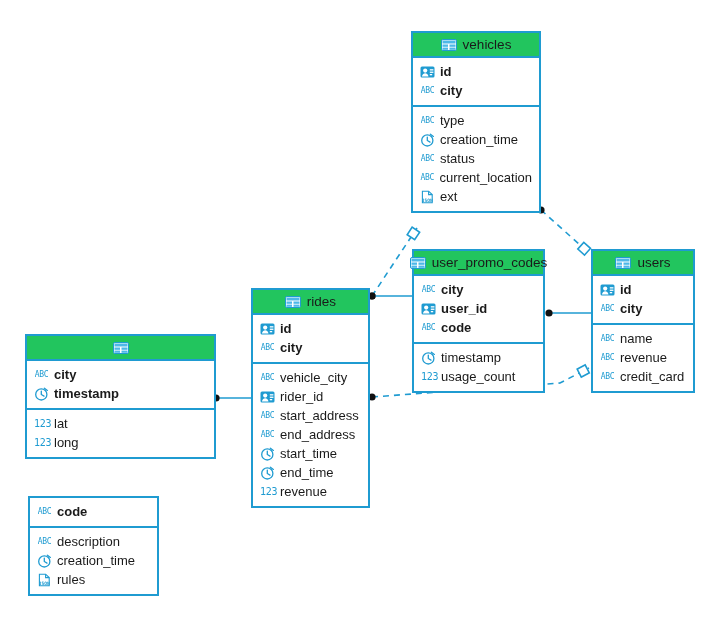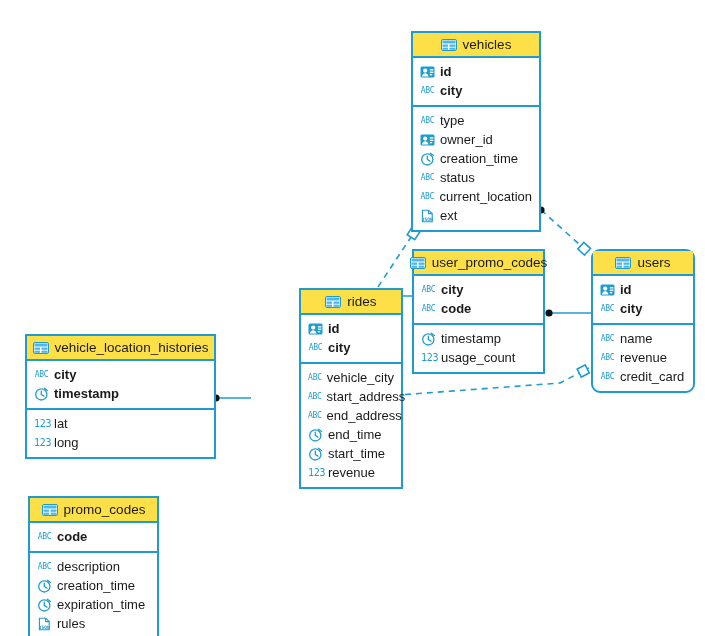--- a/index.html
+++ b/index.html
@@ -38,21 +38,21 @@
   }
   .entity-header {
     box-sizing: border-box;
     height: 25px;
     border-bottom: 2px solid #1f9bd1;
     display: flex;
     align-items: center;
     justify-content: center;
     gap: 6px;
     padding: 0 8px;
-    background: #fde047;
+    background: #22c55e;
   }
   .entity-title {
     font-size: 13.5px;
     color: #1a1a1a;
     white-space: nowrap;
     line-height: 1;
   }
   .section {
     padding: 4px 0 5px 0;
   }
@@ -156,33 +156,20 @@
           </div>
         </div>
         <div class="section">
           <div class="field">
             <span class="txticon">ABC</span>
             <span class="field-name">type</span>
           </div>
           <div class="field">
             <span class="icon icon-field">
               <svg viewBox="0 0 15 14">
-                <rect x="0.5" y="1.5" width="14" height="11" rx="1.5" fill="#1f9bd1"></rect>
-                <circle cx="5.2" cy="5.6" r="2.1" fill="#ffffff"></circle>
-                <path d="M1.9 11.4c0.5-2.1 1.9-3.1 3.3-3.1s2.8 1 3.3 3.1z" fill="#ffffff"></path>
-                <rect x="9.8" y="4.2" width="3.6" height="1.3" fill="#ffffff"></rect>
-                <rect x="9.8" y="6.6" width="3.6" height="1.3" fill="#ffffff"></rect>
-                <rect x="9.8" y="9.0" width="2.4" height="1.3" fill="#ffffff"></rect>
-              </svg>
-            </span>
-            <span class="field-name">owner_id</span>
-          </div>
-          <div class="field">
-            <span class="icon icon-field">
-              <svg viewBox="0 0 15 14">
                 <circle cx="7.3" cy="7.4" r="5.6" fill="#ffffff" stroke="#1f9bd1" stroke-width="1.3"></circle>
                 <path d="M7.3 4.1 L7.3 7.5 L10 9.1" fill="none" stroke="#1f9bd1" stroke-width="1.3" stroke-linecap="round"></path>
                 <path d="M10.4 1.2 L13.4 3.4" fill="none" stroke="#1f9bd1" stroke-width="1.3" stroke-linecap="round"></path>
               </svg>
             </span>
             <span class="field-name">creation_time</span>
           </div>
           <div class="field">
             <span class="txticon">ABC</span>
             <span class="field-name">status</span>
@@ -216,20 +203,33 @@
             </svg>
           </span>
           <span class="entity-title">user_promo_codes</span>
         </div>
         <div class="section">
           <div class="field pk">
             <span class="txticon">ABC</span>
             <span class="field-name">city</span>
           </div>
           <div class="field pk">
+            <span class="icon icon-field">
+              <svg viewBox="0 0 15 14">
+                <rect x="0.5" y="1.5" width="14" height="11" rx="1.5" fill="#1f9bd1"></rect>
+                <circle cx="5.2" cy="5.6" r="2.1" fill="#ffffff"></circle>
+                <path d="M1.9 11.4c0.5-2.1 1.9-3.1 3.3-3.1s2.8 1 3.3 3.1z" fill="#ffffff"></path>
+                <rect x="9.8" y="4.2" width="3.6" height="1.3" fill="#ffffff"></rect>
+                <rect x="9.8" y="6.6" width="3.6" height="1.3" fill="#ffffff"></rect>
+                <rect x="9.8" y="9.0" width="2.4" height="1.3" fill="#ffffff"></rect>
+              </svg>
+            </span>
+            <span class="field-name">user_id</span>
+          </div>
+          <div class="field pk">
             <span class="txticon">ABC</span>
             <span class="field-name">code</span>
           </div>
         </div>
         <div class="section">
           <div class="field">
             <span class="icon icon-field">
               <svg viewBox="0 0 15 14">
                 <circle cx="7.3" cy="7.4" r="5.6" fill="#ffffff" stroke="#1f9bd1" stroke-width="1.3"></circle>
                 <path d="M7.3 4.1 L7.3 7.5 L10 9.1" fill="none" stroke="#1f9bd1" stroke-width="1.3" stroke-linecap="round"></path>
@@ -237,21 +237,21 @@
               </svg>
             </span>
             <span class="field-name">timestamp</span>
           </div>
           <div class="field">
             <span class="txticon num">123</span>
             <span class="field-name">usage_count</span>
           </div>
         </div>
       </div>
-      <div class="entity" style="left: 591px; top: 249px; width: 104px; border-radius: 9px;">
+      <div class="entity" style="left: 591px; top: 249px; width: 104px;">
         <div class="entity-header">
           <span class="icon icon-table">
             <svg viewBox="0 0 16 12">
               <rect x="0.5" y="0.5" width="15" height="11" rx="1.5" fill="#ffffff" stroke="#1f9bd1" stroke-width="1"></rect>
               <rect x="1.5" y="1.5" width="13" height="3" fill="#4db8e8"></rect>
               <rect x="1.5" y="5.5" width="5.5" height="2.3" fill="#4db8e8"></rect>
               <rect x="8.5" y="5.5" width="6" height="2.3" fill="#4db8e8"></rect>
               <rect x="1.5" y="8.6" width="5.5" height="2.2" fill="#4db8e8"></rect>
               <rect x="8.5" y="8.6" width="6" height="2.2" fill="#4db8e8"></rect>
             </svg>
@@ -285,21 +285,21 @@
           <div class="field">
             <span class="txticon">ABC</span>
             <span class="field-name">revenue</span>
           </div>
           <div class="field">
             <span class="txticon">ABC</span>
             <span class="field-name">credit_card</span>
           </div>
         </div>
       </div>
-      <div class="entity" style="left: 251px; top: 288px; width: 104px; margin-left: 48px;">
+      <div class="entity" style="left: 251px; top: 288px; width: 119px;">
         <div class="entity-header">
           <span class="icon icon-table">
             <svg viewBox="0 0 16 12">
               <rect x="0.5" y="0.5" width="15" height="11" rx="1.5" fill="#ffffff" stroke="#1f9bd1" stroke-width="1"></rect>
               <rect x="1.5" y="1.5" width="13" height="3" fill="#4db8e8"></rect>
               <rect x="1.5" y="5.5" width="5.5" height="2.3" fill="#4db8e8"></rect>
               <rect x="8.5" y="5.5" width="6" height="2.3" fill="#4db8e8"></rect>
               <rect x="1.5" y="8.6" width="5.5" height="2.2" fill="#4db8e8"></rect>
               <rect x="8.5" y="8.6" width="6" height="2.2" fill="#4db8e8"></rect>
             </svg>
@@ -324,66 +324,78 @@
             <span class="txticon">ABC</span>
             <span class="field-name">city</span>
           </div>
         </div>
         <div class="section">
           <div class="field">
             <span class="txticon">ABC</span>
             <span class="field-name">vehicle_city</span>
           </div>
           <div class="field">
+            <span class="icon icon-field">
+              <svg viewBox="0 0 15 14">
+                <rect x="0.5" y="1.5" width="14" height="11" rx="1.5" fill="#1f9bd1"></rect>
+                <circle cx="5.2" cy="5.6" r="2.1" fill="#ffffff"></circle>
+                <path d="M1.9 11.4c0.5-2.1 1.9-3.1 3.3-3.1s2.8 1 3.3 3.1z" fill="#ffffff"></path>
+                <rect x="9.8" y="4.2" width="3.6" height="1.3" fill="#ffffff"></rect>
+                <rect x="9.8" y="6.6" width="3.6" height="1.3" fill="#ffffff"></rect>
+                <rect x="9.8" y="9.0" width="2.4" height="1.3" fill="#ffffff"></rect>
+              </svg>
+            </span>
+            <span class="field-name">rider_id</span>
+          </div>
+          <div class="field">
             <span class="txticon">ABC</span>
             <span class="field-name">start_address</span>
           </div>
           <div class="field">
             <span class="txticon">ABC</span>
             <span class="field-name">end_address</span>
           </div>
           <div class="field">
             <span class="icon icon-field">
               <svg viewBox="0 0 15 14">
                 <circle cx="7.3" cy="7.4" r="5.6" fill="#ffffff" stroke="#1f9bd1" stroke-width="1.3"></circle>
                 <path d="M7.3 4.1 L7.3 7.5 L10 9.1" fill="none" stroke="#1f9bd1" stroke-width="1.3" stroke-linecap="round"></path>
                 <path d="M10.4 1.2 L13.4 3.4" fill="none" stroke="#1f9bd1" stroke-width="1.3" stroke-linecap="round"></path>
               </svg>
             </span>
+            <span class="field-name">start_time</span>
+          </div>
+          <div class="field">
+            <span class="icon icon-field">
+              <svg viewBox="0 0 15 14">
+                <circle cx="7.3" cy="7.4" r="5.6" fill="#ffffff" stroke="#1f9bd1" stroke-width="1.3"></circle>
+                <path d="M7.3 4.1 L7.3 7.5 L10 9.1" fill="none" stroke="#1f9bd1" stroke-width="1.3" stroke-linecap="round"></path>
+                <path d="M10.4 1.2 L13.4 3.4" fill="none" stroke="#1f9bd1" stroke-width="1.3" stroke-linecap="round"></path>
+              </svg>
+            </span>
             <span class="field-name">end_time</span>
-          </div>
-          <div class="field">
-            <span class="icon icon-field">
-              <svg viewBox="0 0 15 14">
-                <circle cx="7.3" cy="7.4" r="5.6" fill="#ffffff" stroke="#1f9bd1" stroke-width="1.3"></circle>
-                <path d="M7.3 4.1 L7.3 7.5 L10 9.1" fill="none" stroke="#1f9bd1" stroke-width="1.3" stroke-linecap="round"></path>
-                <path d="M10.4 1.2 L13.4 3.4" fill="none" stroke="#1f9bd1" stroke-width="1.3" stroke-linecap="round"></path>
-              </svg>
-            </span>
-            <span class="field-name">start_time</span>
           </div>
           <div class="field">
             <span class="txticon num">123</span>
             <span class="field-name">revenue</span>
           </div>
         </div>
       </div>
       <div class="entity" style="left: 25px; top: 334px; width: 191px;">
         <div class="entity-header">
           <span class="icon icon-table">
             <svg viewBox="0 0 16 12">
               <rect x="0.5" y="0.5" width="15" height="11" rx="1.5" fill="#ffffff" stroke="#1f9bd1" stroke-width="1"></rect>
               <rect x="1.5" y="1.5" width="13" height="3" fill="#4db8e8"></rect>
               <rect x="1.5" y="5.5" width="5.5" height="2.3" fill="#4db8e8"></rect>
               <rect x="8.5" y="5.5" width="6" height="2.3" fill="#4db8e8"></rect>
               <rect x="1.5" y="8.6" width="5.5" height="2.2" fill="#4db8e8"></rect>
               <rect x="8.5" y="8.6" width="6" height="2.2" fill="#4db8e8"></rect>
             </svg>
           </span>
-          <span class="entity-title">vehicle_location_histories</span>
         </div>
         <div class="section">
           <div class="field pk">
             <span class="txticon">ABC</span>
             <span class="field-name">city</span>
           </div>
           <div class="field pk">
             <span class="icon icon-field">
               <svg viewBox="0 0 15 14">
                 <circle cx="7.3" cy="7.4" r="5.6" fill="#ffffff" stroke="#1f9bd1" stroke-width="1.3"></circle>
@@ -399,63 +411,40 @@
             <span class="txticon num">123</span>
             <span class="field-name">lat</span>
           </div>
           <div class="field">
             <span class="txticon num">123</span>
             <span class="field-name">long</span>
           </div>
         </div>
       </div>
       <div class="entity" style="left: 28px; top: 496px; width: 131px;">
-        <div class="entity-header">
-          <span class="icon icon-table">
-            <svg viewBox="0 0 16 12">
-              <rect x="0.5" y="0.5" width="15" height="11" rx="1.5" fill="#ffffff" stroke="#1f9bd1" stroke-width="1"></rect>
-              <rect x="1.5" y="1.5" width="13" height="3" fill="#4db8e8"></rect>
-              <rect x="1.5" y="5.5" width="5.5" height="2.3" fill="#4db8e8"></rect>
-              <rect x="8.5" y="5.5" width="6" height="2.3" fill="#4db8e8"></rect>
-              <rect x="1.5" y="8.6" width="5.5" height="2.2" fill="#4db8e8"></rect>
-              <rect x="8.5" y="8.6" width="6" height="2.2" fill="#4db8e8"></rect>
-            </svg>
-          </span>
-          <span class="entity-title">promo_codes</span>
-        </div>
         <div class="section">
           <div class="field pk">
             <span class="txticon">ABC</span>
             <span class="field-name">code</span>
           </div>
         </div>
         <div class="section">
           <div class="field">
             <span class="txticon">ABC</span>
             <span class="field-name">description</span>
           </div>
           <div class="field">
             <span class="icon icon-field">
               <svg viewBox="0 0 15 14">
                 <circle cx="7.3" cy="7.4" r="5.6" fill="#ffffff" stroke="#1f9bd1" stroke-width="1.3"></circle>
                 <path d="M7.3 4.1 L7.3 7.5 L10 9.1" fill="none" stroke="#1f9bd1" stroke-width="1.3" stroke-linecap="round"></path>
                 <path d="M10.4 1.2 L13.4 3.4" fill="none" stroke="#1f9bd1" stroke-width="1.3" stroke-linecap="round"></path>
               </svg>
             </span>
             <span class="field-name">creation_time</span>
-          </div>
-          <div class="field">
-            <span class="icon icon-field">
-              <svg viewBox="0 0 15 14">
-                <circle cx="7.3" cy="7.4" r="5.6" fill="#ffffff" stroke="#1f9bd1" stroke-width="1.3"></circle>
-                <path d="M7.3 4.1 L7.3 7.5 L10 9.1" fill="none" stroke="#1f9bd1" stroke-width="1.3" stroke-linecap="round"></path>
-                <path d="M10.4 1.2 L13.4 3.4" fill="none" stroke="#1f9bd1" stroke-width="1.3" stroke-linecap="round"></path>
-              </svg>
-            </span>
-            <span class="field-name">expiration_time</span>
           </div>
           <div class="field">
             <span class="icon icon-field">
               <svg viewBox="0 0 15 14">
                 <path d="M2.4 1.2 h6.2 l3.6 3.4 v8.2 h-9.8 z" fill="#ffffff" stroke="#1f9bd1" stroke-width="1.1"></path>
                 <path d="M8.6 1.2 v3.4 h3.6" fill="none" stroke="#1f9bd1" stroke-width="1.1"></path>
                 <text x="7.3" y="11.6" font-size="4.6" font-family="DejaVu Sans Mono, monospace" font-weight="bold" fill="#1f9bd1" text-anchor="middle">JSON</text>
               </svg>
             </span>
             <span class="field-name">rules</span>

